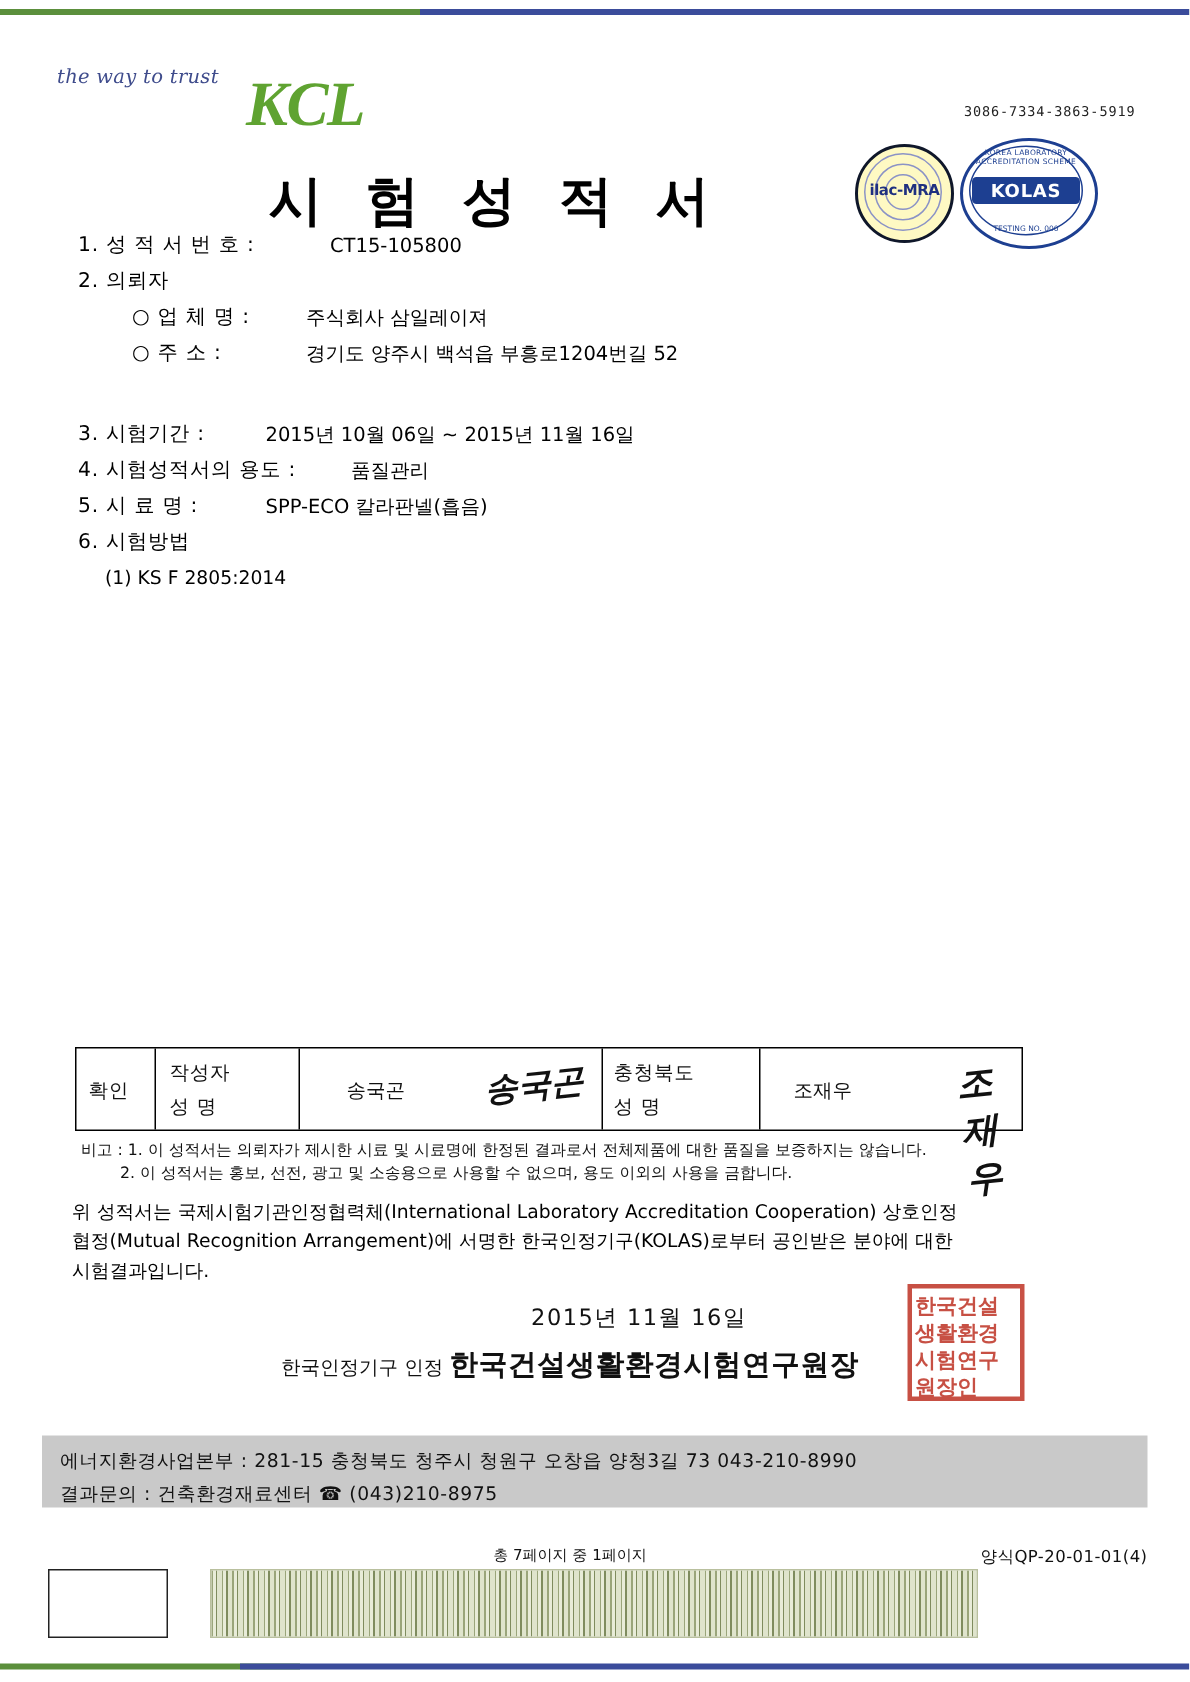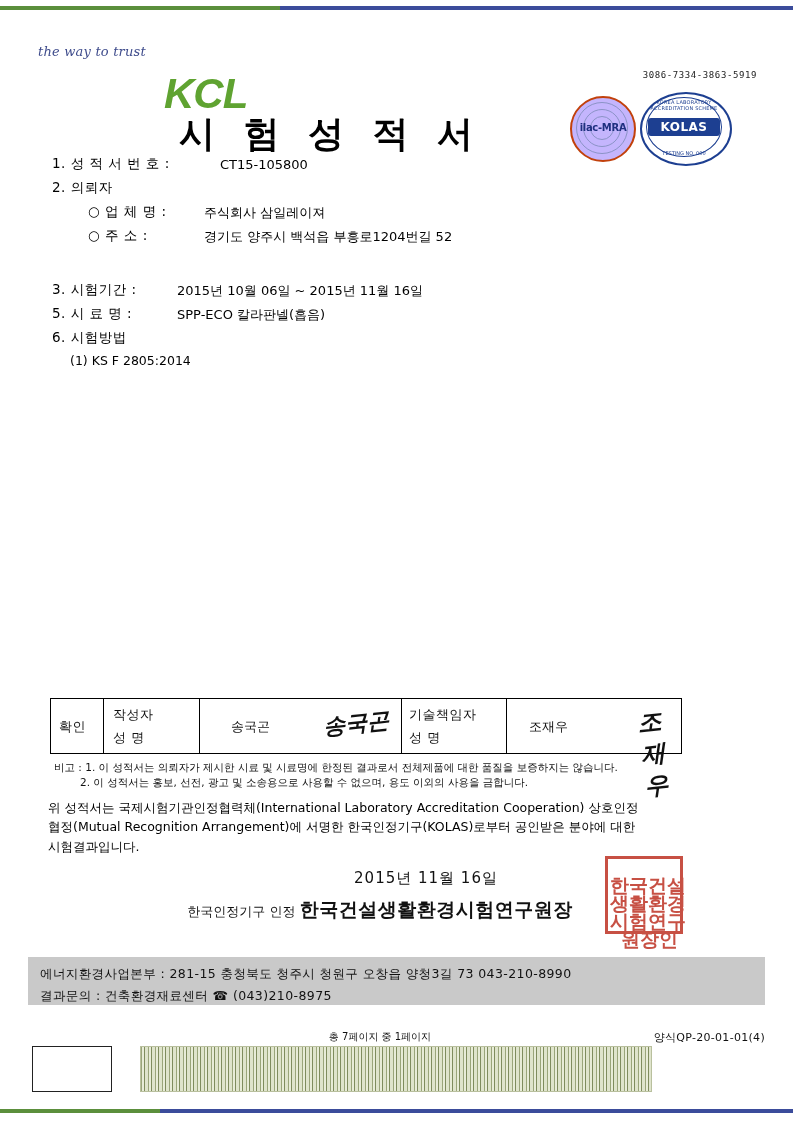--- a/index.html
+++ b/index.html
@@ -56,46 +56,45 @@
     left: 2px; top: 0px;
     font-family: "DejaVu Serif", "Liberation Serif", serif;
     font-style: italic;
     font-size: 13px;
     color: #3f4c8c;
     letter-spacing: 0.2px;
   }
   .logo-kcl {
     position: absolute;
     left: 128px; top: 2px;
-    font-family: Liberation Sans, sans-serif;
+    font-family: Liberation Serif, serif;
     font-weight: bold;
     font-style: italic;
     font-size: 42px;
     color: #5fa331;
     letter-spacing: -1px;
-    margin-top: 24px;
   }
 
   
   .doc-code {
     position: absolute;
     right: 36px; top: 70px;
     font-size: 9px;
     letter-spacing: 0.6px;
     color: #222;
     font-family: "DejaVu Sans Mono", "Liberation Mono", monospace;
   }
 
   .seal-ilac {
     position: absolute;
     left: 570px; top: 96px;
     width: 62px; height: 62px;
-    border: 2px solid #c2410c;
+    border: 2px solid #0f172a;
     border-radius: 50%;
-    background: #c4b5fd;
+    background: #fef9c3;
     overflow: hidden;
   }
   .seal-ilac .arcs {
     position: absolute; left: 4px; top: 4px;
     width: 50px; height: 50px;
     border-radius: 50%;
     border: 1px solid #8b93c6;
   }
   .seal-ilac .arcs2 {
     position: absolute; left: 11px; top: 11px;
@@ -300,26 +299,26 @@
     letter-spacing: 0.5px;
   }
 
   .redstamp {
     position: absolute;
     left: 605px; top: 856px;
     width: 78px; height: 78px;
     border: 3px solid #c0392b;
     box-sizing: border-box;
     color: #c0392b;
-    font-size: 19px;
+    font-size: 14px;
     font-weight: bold;
     line-height: 18px;
     letter-spacing: 0;
-    padding: 17px 2px;
-    text-align: right;
+    padding: 3px 2px;
+    text-align: left;
     opacity: 0.88;
   }
   .redstamp div { white-space: nowrap; }
 
   
   .footer-grey {
     position: absolute;
     left: 28px; top: 957px;
     width: 737px; height: 48px;
     background: #c9c9c9;
@@ -429,20 +428,24 @@
       <span class="val" style="left:152px;">경기도 양주시 백석읍 부흥로1204번길 52</span>
     </div>
 
     <div class="row" style="height:30px;"></div>
 
     <div class="row">
       <span class="lbl">3. 시험기간 :</span>
       <span class="val" style="left:125px;">2015년 10월 06일 ~ 2015년 11월 16일</span>
     </div>
 
+    <div class="row">
+      <span class="lbl">4. 시험성적서의 용도 :</span>
+      <span class="val" style="left:182px;">품질관리</span>
+    </div>
 
     <div class="row">
       <span class="lbl">5. 시 료 명 :</span>
       <span class="val" style="left:125px;">SPP-ECO 칼라판넬(흡음)</span>
     </div>
 
     <div class="row">
       <span class="lbl">6. 시험방법</span>
     </div>
 
@@ -457,21 +460,21 @@
     <div class="vline" style="left:148px;"></div>
     <div class="vline" style="left:350px;"></div>
     <div class="vline" style="left:455px;"></div>
 
     <span class="sig-label" style="left:8px; top:19px;">확인</span>
     <span class="sig-label" style="left:62px; top:7px;">작성자</span>
     <span class="sig-label" style="left:62px; top:30px;">성     명</span>
     <span class="sig-name" style="left:180px; top:19px;">송국곤</span>
     <span class="handwriting" style="left:272px; top:10px; font-size:22px;">송국곤</span>
 
-    <span class="sig-label" style="left:358px; top:7px;">기술책임자</span>
+    <span class="sig-label" style="left:358px; top:7px;">충청북도</span>
     <span class="sig-label" style="left:358px; top:30px;">성        명</span>
     <span class="sig-name" style="left:478px; top:19px;">조재우</span>
     <span class="handwriting" style="left:590px; top:6px; font-size:24px;">조재우</span>
   </div>
 
   <div class="notes">
     <div class="note-line">
       <span>비고 :</span>
       <span>1. 이 성적서는 의뢰자가 제시한 시료 및 시료명에 한정된 결과로서 전체제품에 대한 품질을 보증하지는 않습니다.</span>
     </div>

